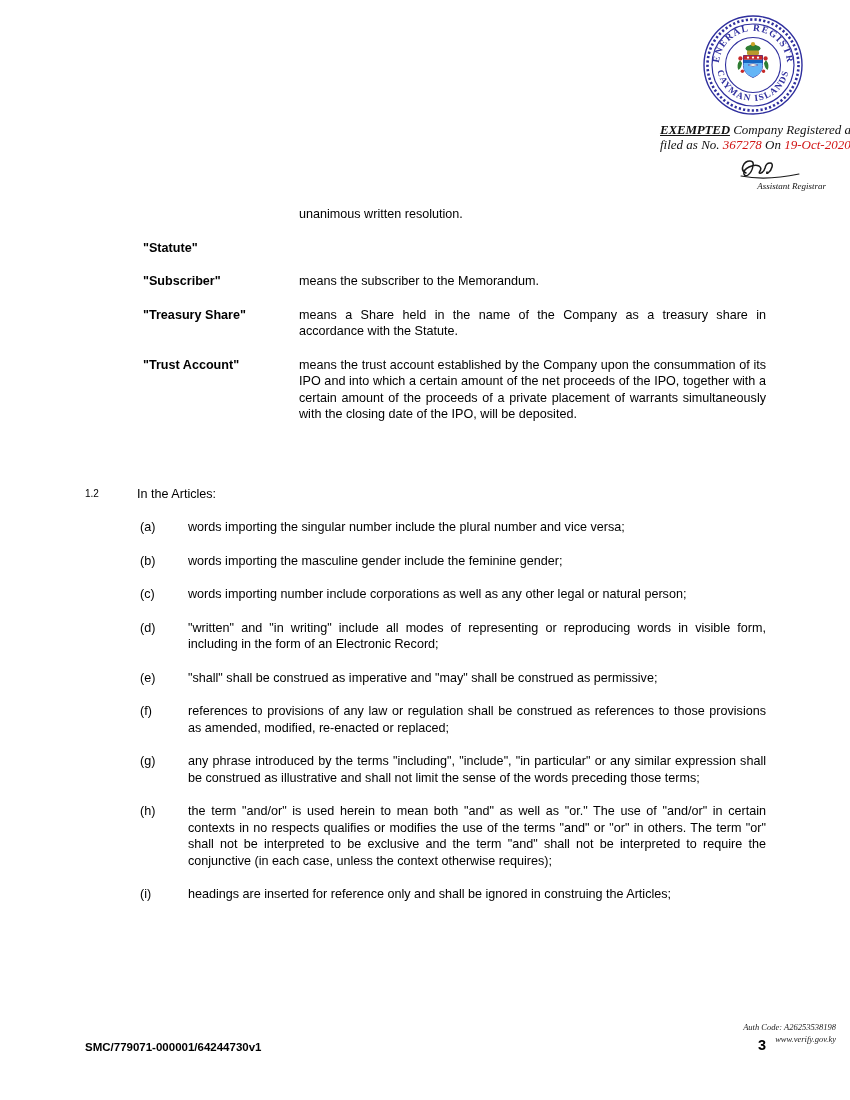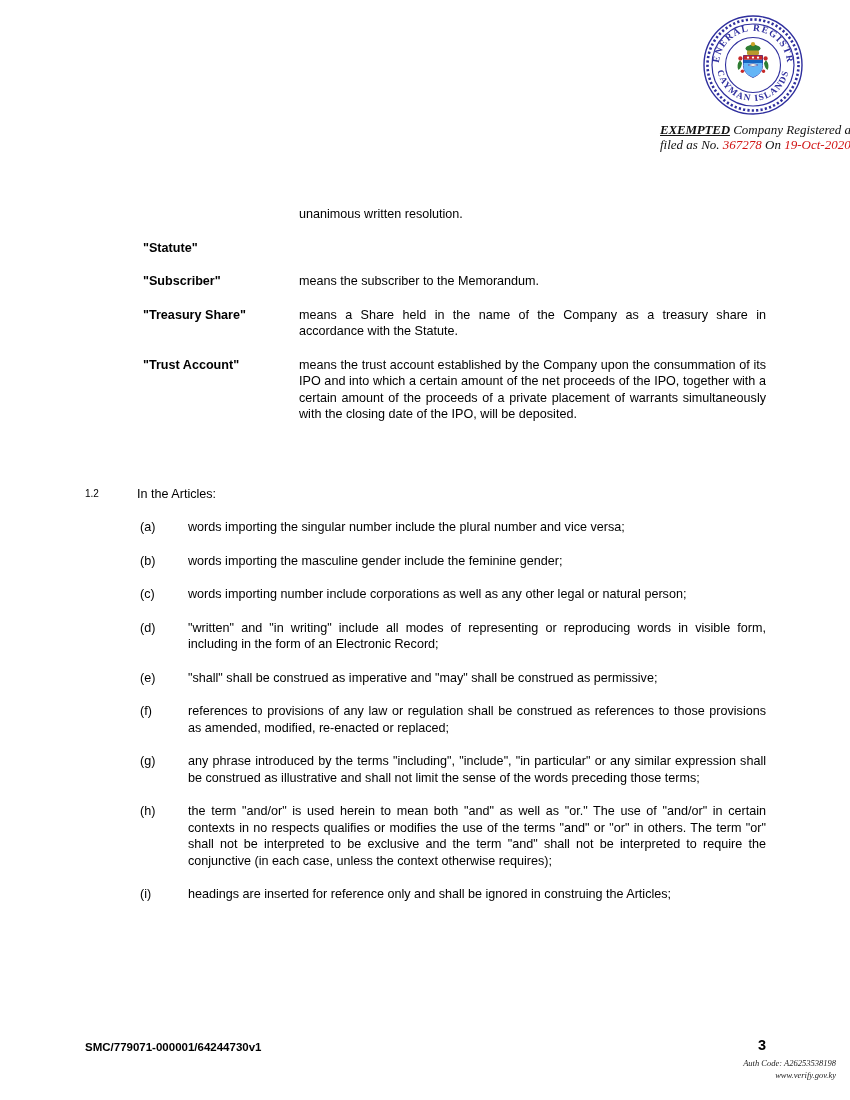--- a/index.html
+++ b/index.html
@@ -186,21 +186,20 @@
   #auth-block {
     position: absolute;
     right: 14px;
     top: 1022px;
     text-align: right;
     font-family: "Liberation Serif", serif;
     font-style: italic;
     font-size: 8.5px;
     line-height: 11.5px;
     color: #222222;
-    margin-top: 36px;
   }
 </style>
 </head>
 <body>
 
 <div id="registry-stamp">
 
   <div id="seal-wrap">
     <svg width="102" height="102" viewBox="0 0 102 102" xmlns="http://www.w3.org/2000/svg">
       <defs>
@@ -249,20 +248,27 @@
       <span>Company Registered and</span>
     </div>
     <div class="stamp-line">
       <span>filed as No.</span>
       <span class="stamp-red">367278</span>
       <span>On</span>
       <span class="stamp-red">19-Oct-2020</span>
     </div>
   </div>
 
+  <div id="signature-wrap">
+    <svg id="signature-mark" width="84" height="26" viewBox="0 0 84 26" xmlns="http://www.w3.org/2000/svg">
+      <path d="M10,17 q-5,-2 -3,-7 q2,-5 7,-5 q4,0 3,5 q-1,6 -5,9 q-3,2 -4,-1 q-1,-4 5,-7 q6,-3 10,-1 q3,2 1,5 q-2,3 1,2 q3,-1 4,-5 q1,-5 5,-5 q3,0 2,4 q-1,4 -4,6 q-2,1 -1,-1" fill="none" stroke="#1a1a1a" stroke-width="1.5" stroke-linecap="round"></path>
+      <path d="M5,20 q25,5 58,-2" fill="none" stroke="#1a1a1a" stroke-width="1.2" stroke-linecap="round"></path>
+    </svg>
+    <div id="registrar-title">Assistant Registrar</div>
+  </div>
 </div>
 
 <div id="page-body">
 
   <div class="defs-block">
 
     <div class="def-row continuation">
       <div class="def-term"></div>
       <div class="def-text nojustify">unanimous written resolution.</div>
     </div>

